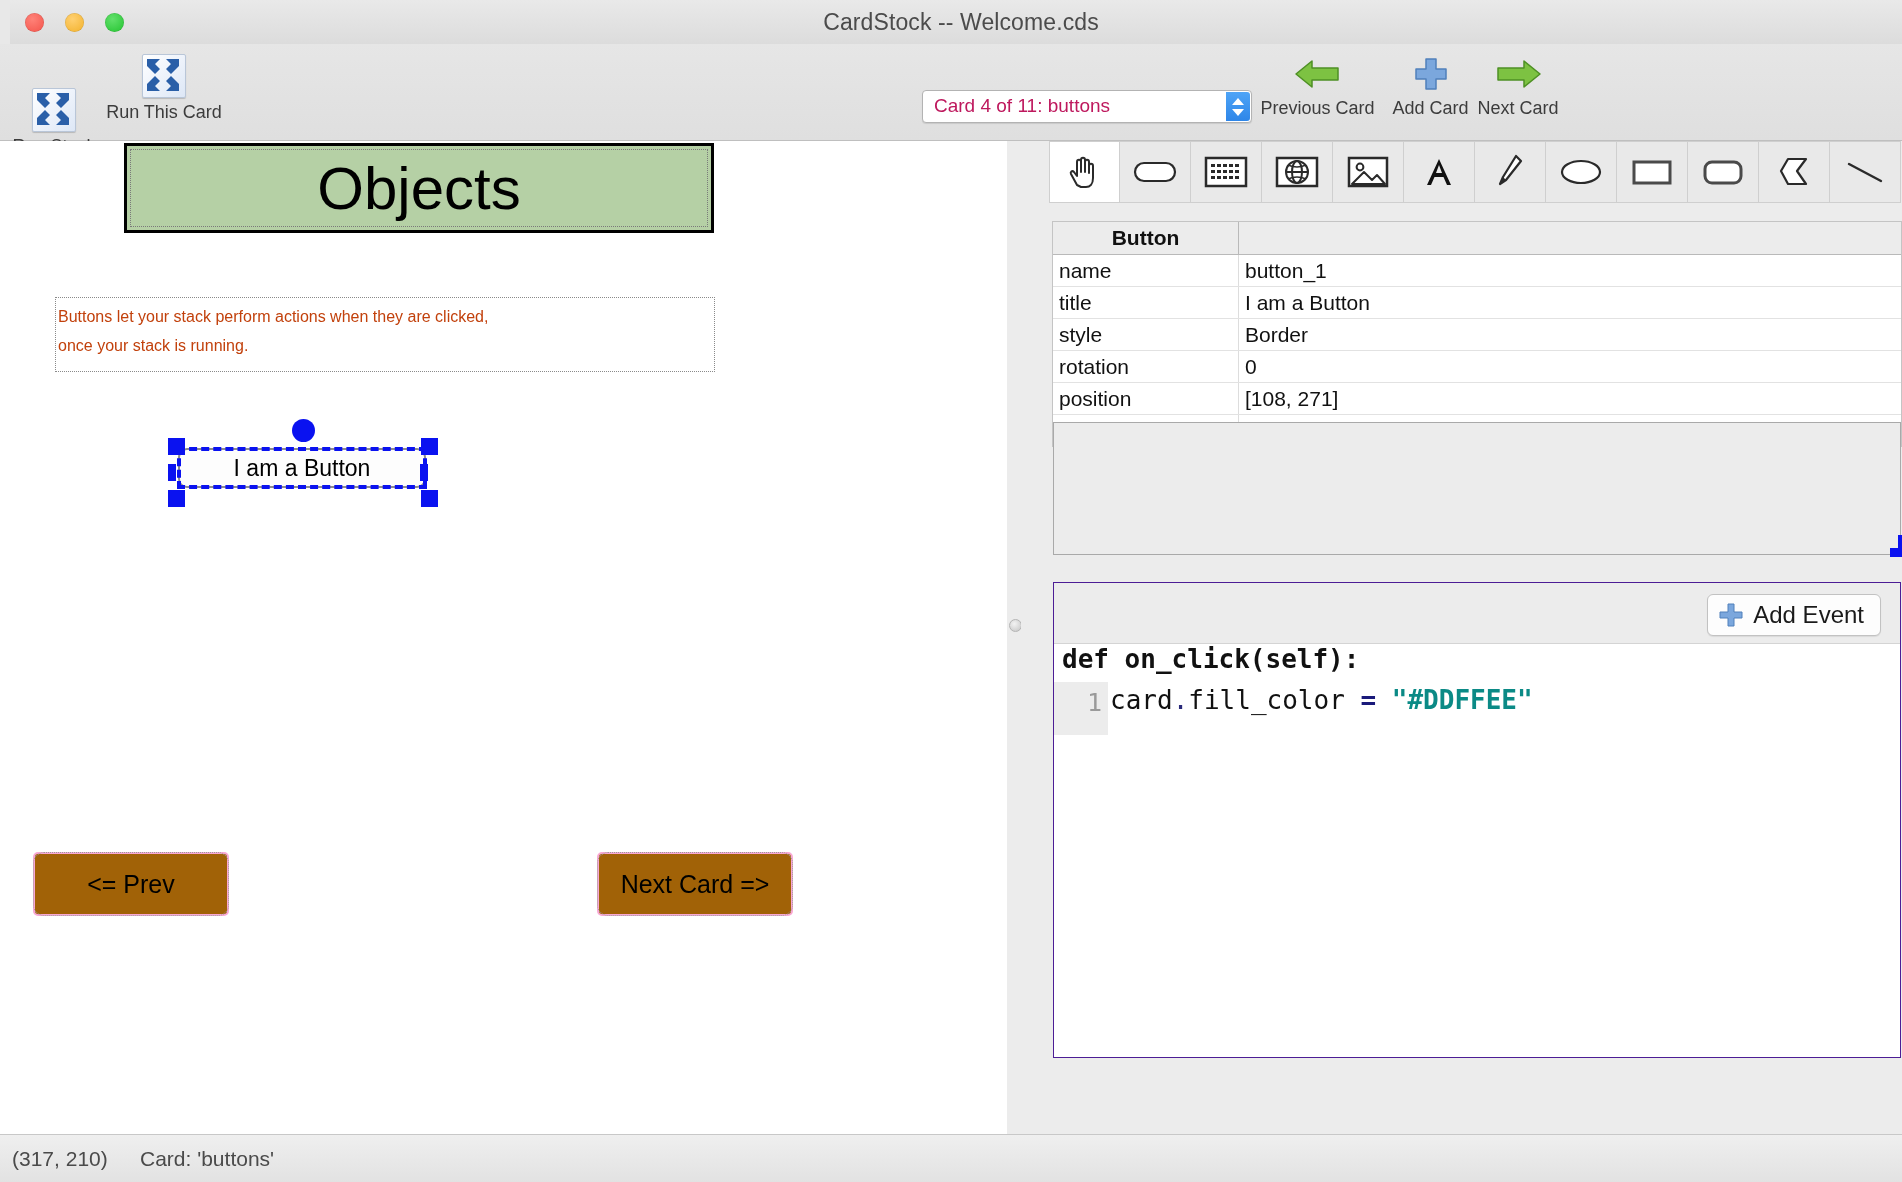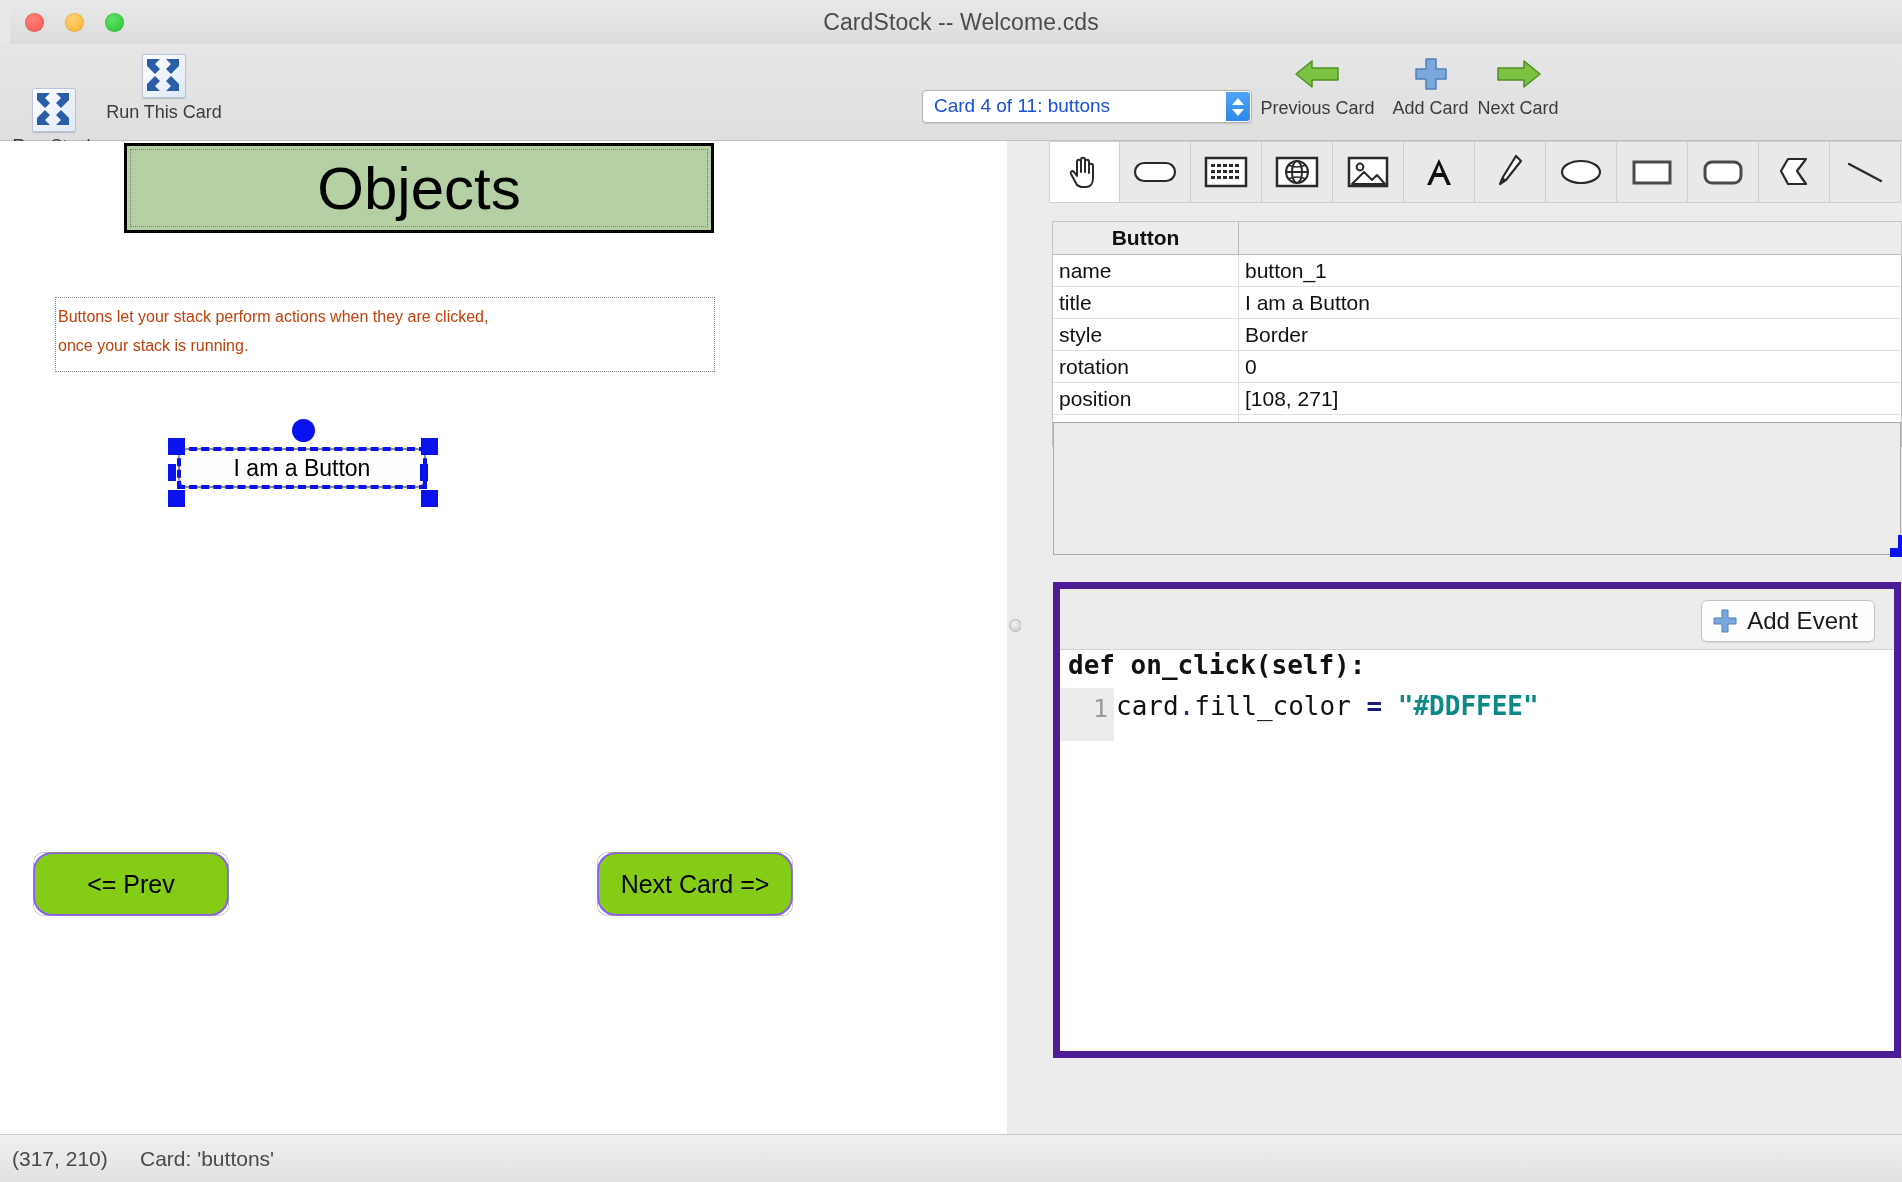--- a/index.html
+++ b/index.html
@@ -60,21 +60,21 @@
 
   .arrow-icon { width: 50px; height: 40px; margin: 0 auto 4px auto; }
 
   
   .card-picker {
     position: absolute; left: 922px; top: 46px; width: 328px; height: 31px;
     background: #ffffff; border: 1px solid #b3b3b3; border-radius: 4px;
     box-shadow: 0 1px 1px rgba(0,0,0,0.10);
   }
   .card-picker .cp-text {
-    position: absolute; left: 11px; top: 4px; font-size: 19px; color: #1d4ed8;
+    position: absolute; left: 11px; top: 4px; font-size: 19px; color: #be185d;
     white-space: nowrap;
   }
   .cp-stepper {
     position: absolute; right: 1px; top: 1px; width: 24px; height: 29px;
     background: linear-gradient(to bottom, #4ea4f7, #2e86e8);
     border-radius: 0 3px 3px 0;
   }
   .cp-stepper .chev {
     position: absolute; left: 6px; width: 0; height: 0;
     border-left: 6px solid transparent; border-right: 6px solid transparent;
@@ -136,22 +136,22 @@
   .handle.h-bl { left: 2px;   top: 71px; }
   .handle.h-br { left: 255px; top: 71px; }
   .handle.h-ml { left: 2px;   top: 45px; width: 8px; height: 17px; }
   .handle.h-mr { left: 254px; top: 45px; width: 8px; height: 17px; }
   .rot-handle {
     position: absolute; left: 126px; top: 0px; width: 23px; height: 23px;
     border-radius: 50%; background: #0a12f0;
   }
 
   .nav-btn {
-    position: absolute; background: #84cc16; border: 2px solid #8b5cf6;
-    border-radius: 19px; box-sizing: border-box;
+    position: absolute; background: #a16207; border: 2px solid #f9a8d4;
+    border-radius: 5px; box-sizing: border-box;
   }
   .nav-btn .nlabel {
     position: absolute; left: 0; top: 50%; width: 100%; transform: translateY(-50%);
     text-align: center; font-size: 25px; color: #000;
   }
   .nav-prev { left: 33px;  top: 711px; width: 196px; height: 64px; }
   .nav-next { left: 597px; top: 711px; width: 196px; height: 64px; }
   .nav-dotted {
     position: absolute; left: -2px; top: -2px; right: -2px; bottom: -2px;
     border: 1px dotted #9a9a9a; border-radius: 11px; pointer-events: none;
@@ -222,21 +222,21 @@
   }
   .mid-resize {
     position: absolute; left: 871px; top: 394px; width: 14px; height: 22px;
   }
   .mid-resize .v { position: absolute; right: 0; top: 0; width: 8px; height: 22px; background: #0a12f0; }
   .mid-resize .h { position: absolute; right: 0; bottom: 0; width: 16px; height: 9px; background: #0a12f0; }
 
   
   .editor {
     position: absolute; left: 32px; top: 441px; width: 848px; height: 476px;
-    background: #ffffff; border: 7px solid #4c1d95; box-sizing: border-box; padding-left: 47px;
+    background: #ffffff; border: 1px solid #4c1d95; box-sizing: border-box; padding-left: 47px;
   }
   .editor-head {
     position: absolute; left: 0; top: 0; width: 100%; height: 61px;
     background: #ececec; border-bottom: 1px solid #d4d4d4; box-sizing: border-box;
   }
   .add-event-btn {
     position: absolute; right: 19px; top: 11px; height: 40px;
     padding: 0 16px 0 10px;
     background: #fdfdfd; border: 1px solid #c2c2c2; border-radius: 6px;
     display: flex; align-items: center; gap: 9px;

